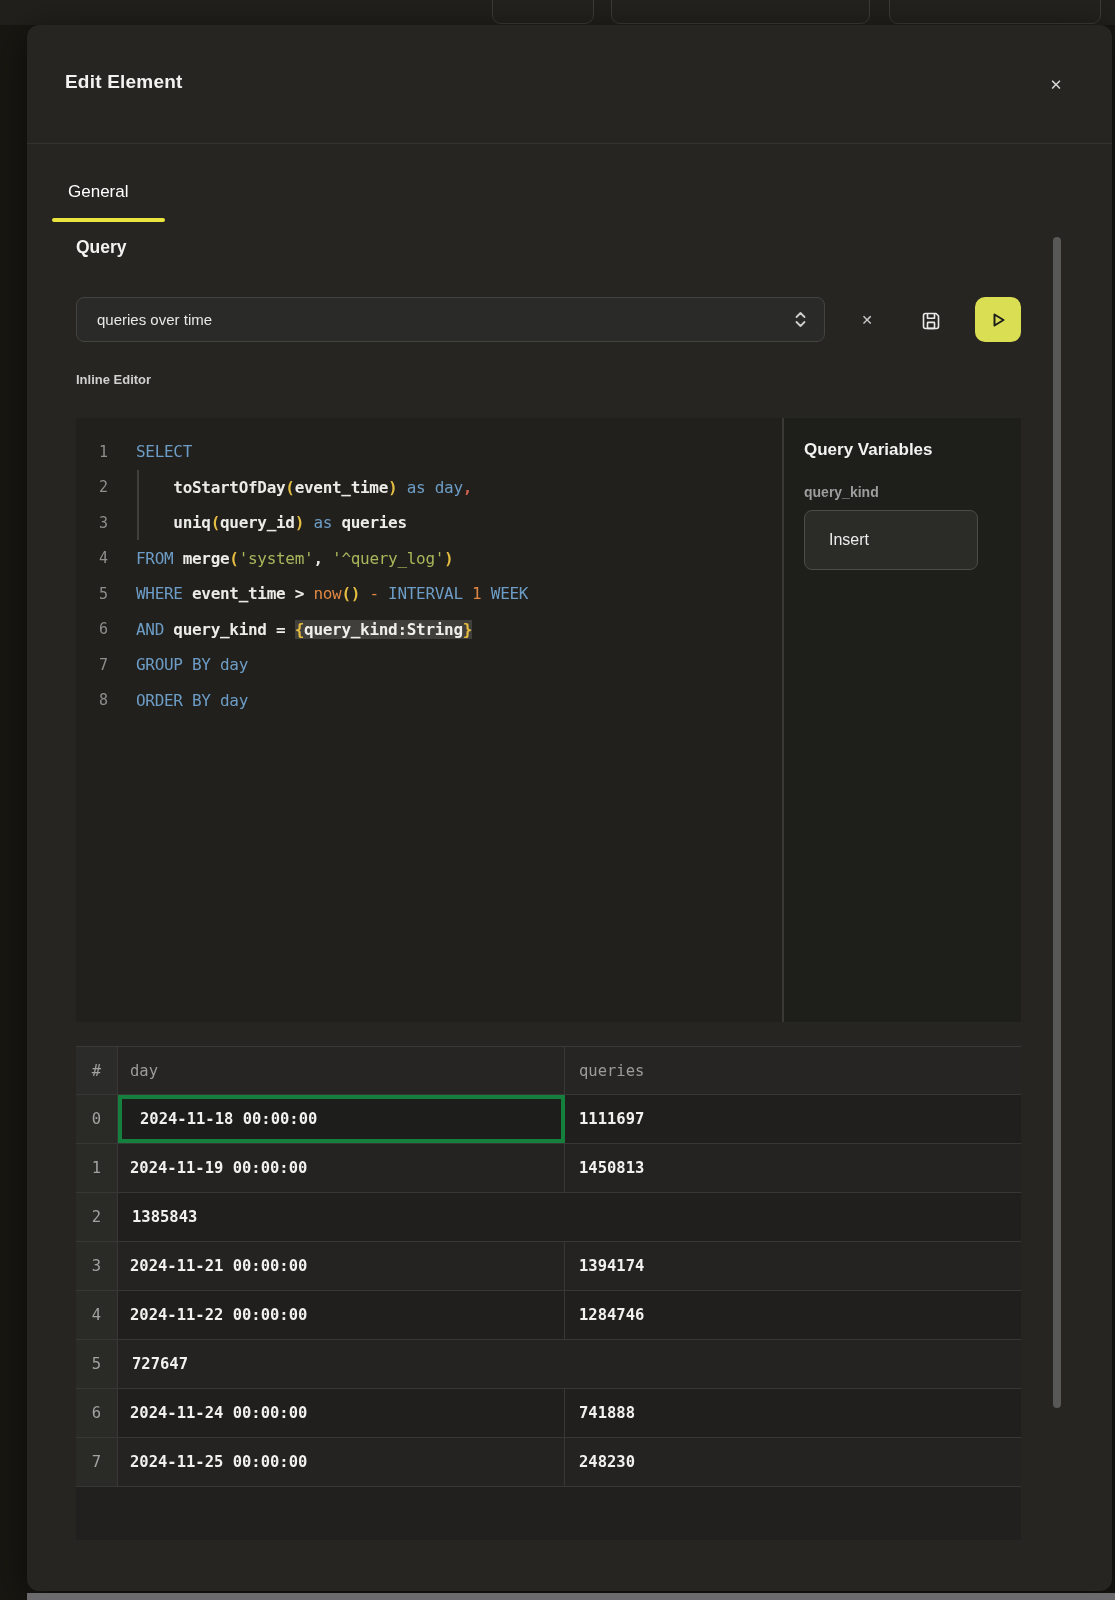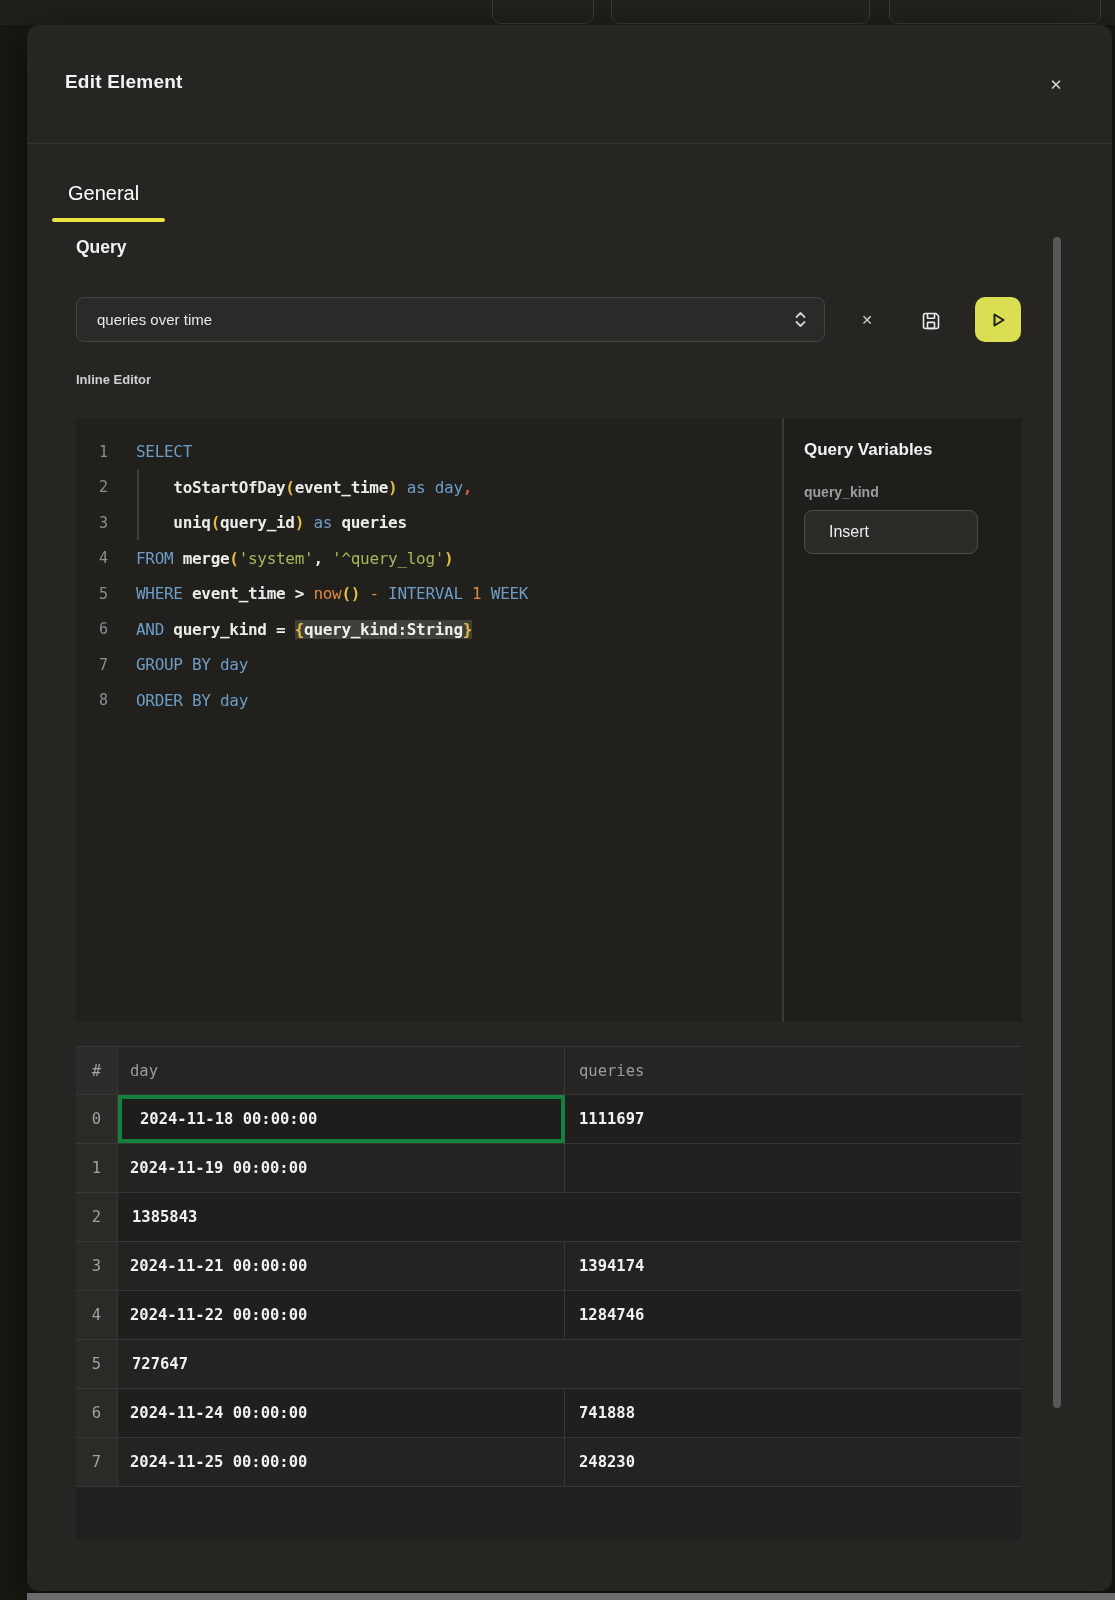--- a/index.html
+++ b/index.html
@@ -8,21 +8,21 @@
   #backdrop-top{position:absolute;left:0;top:0;width:1115px;height:25px;background:#21201c;overflow:hidden;}
   .bg-box{position:absolute;top:-14px;height:36px;border:1px solid #3d3c37;border-radius:9px;background:#23221e;}
   
   #modal{position:absolute;left:27px;top:25px;width:1085px;height:1566px;background:#262522;
     border-radius:12px;box-shadow:0 8px 40px rgba(0,0,0,.55);}
   #modal-title{position:absolute;left:38px;top:46px;font-size:19px;font-weight:600;color:#f2f2f0;letter-spacing:.2px;text-align:center;}
   #modal-close{position:absolute;left:1016px;top:47px;width:26px;height:26px;color:#d8d8d6;font-size:15px;
     display:flex;align-items:center;justify-content:center;cursor:pointer;}
   #header-divider{position:absolute;left:0;top:118px;width:100%;height:1px;background:#34332f;}
   
-  #tab-general{position:absolute;left:41px;top:157px;font-size:20px;font-weight:500;color:#ffffff;}
+  #tab-general{position:absolute;left:41px;top:157px;font-size:17px;font-weight:500;color:#ffffff;}
   #tab-underline{position:absolute;left:25px;top:193px;width:113px;height:3.5px;border-radius:2px;background:#e9e53e;}
   
   #query-label{position:absolute;left:49px;top:212px;font-size:17.5px;font-weight:700;color:#f2f2f0;}
   #query-select{position:absolute;left:49px;top:272px;width:749px;height:45px;background:#2a2a28;border:1px solid #434340;
     border-radius:8px;box-sizing:border-box;display:flex;align-items:center;padding:0 16px 0 20px;cursor:pointer;}
   #query-select .val{flex:1;font-size:15px;color:#e8e8e6;}
   #clear-btn{position:absolute;left:826px;top:283px;width:28px;height:24px;color:#cfcfcd;font-size:14px;
     display:flex;align-items:center;justify-content:center;cursor:pointer;}
   #save-btn{position:absolute;left:890px;top:283px;width:28px;height:26px;display:flex;align-items:center;justify-content:center;cursor:pointer;}
   #run-btn{position:absolute;left:948px;top:272px;width:46px;height:45px;background:#dade52;border-radius:10px;
@@ -41,21 +41,21 @@
   .tok-id{color:#ebebe8;font-weight:700;}
   .tok-p{color:#e4bd41;font-weight:700;}
   .tok-s{color:#a9b75b;font-weight:500;}
   .tok-n{color:#e08843;font-weight:500;}
   .tok-c{color:#d4604f;font-weight:700;}
   .tok-pb{color:#e4bd41;font-weight:700;background:#403f3b;}
   .tok-pi{color:#eeeeea;font-weight:700;background:#403f3b;}
   #indent-guide{position:absolute;left:61px;top:52px;width:2px;height:70px;background:#403f3a;}
   #vars-title{font-size:17px;font-weight:600;color:#f2f2f0;margin:2px 0 24px 0;}
   #var-name{font-size:14px;font-weight:600;color:#9d9da0;margin:0 0 10px 0;}
-  #insert-btn{width:174px;height:44px;background:#2b2b28;border:1px solid #4c4c48;border-radius:8px;box-sizing:border-box;
+  #insert-btn{width:174px;height:60px;background:#2b2b28;border:1px solid #4c4c48;border-radius:8px;box-sizing:border-box;
     display:flex;align-items:center;padding-left:24px;font-size:16px;color:#ededeb;cursor:pointer;}
   
   #results{position:absolute;left:49px;top:1021px;width:945px;height:494px;background:#21201e;
     border-top:1px solid #3a3937;box-sizing:border-box;}
   .trow,#thead{display:flex;height:49px;box-sizing:border-box;border-bottom:1px solid #383735;}
   #thead{height:48px;background:#262523;color:#9b9b99;}
   #thead .cell{font-weight:500;}
   .cell{box-sizing:border-box;display:flex;align-items:center;font-family:"DejaVu Sans Mono","Liberation Mono",monospace;
     font-size:15.5px;border-right:1px solid #383735;}
   .cell.idx{width:42px;justify-content:center;background:#2a2a27;color:#a2a2a0;flex:none;}
@@ -177,20 +177,21 @@
     </div>
     <div id="table-rows">
         <div class="trow even">
           <div class="cell idx">0</div>
           <div class="cell day sel">2024-11-18 00:00:00</div>
           <div class="cell q">1111697</div>
         </div>
         <div class="trow odd">
           <div class="cell idx">1</div>
           <div class="cell day">2024-11-19 00:00:00</div>
+          <div class="cell q">1450813</div>
         </div>
         <div class="trow even">
           <div class="cell idx">2</div>
           <div class="cell q">1385843</div>
         </div>
         <div class="trow odd">
           <div class="cell idx">3</div>
           <div class="cell day">2024-11-21 00:00:00</div>
           <div class="cell q">1394174</div>
         </div>

